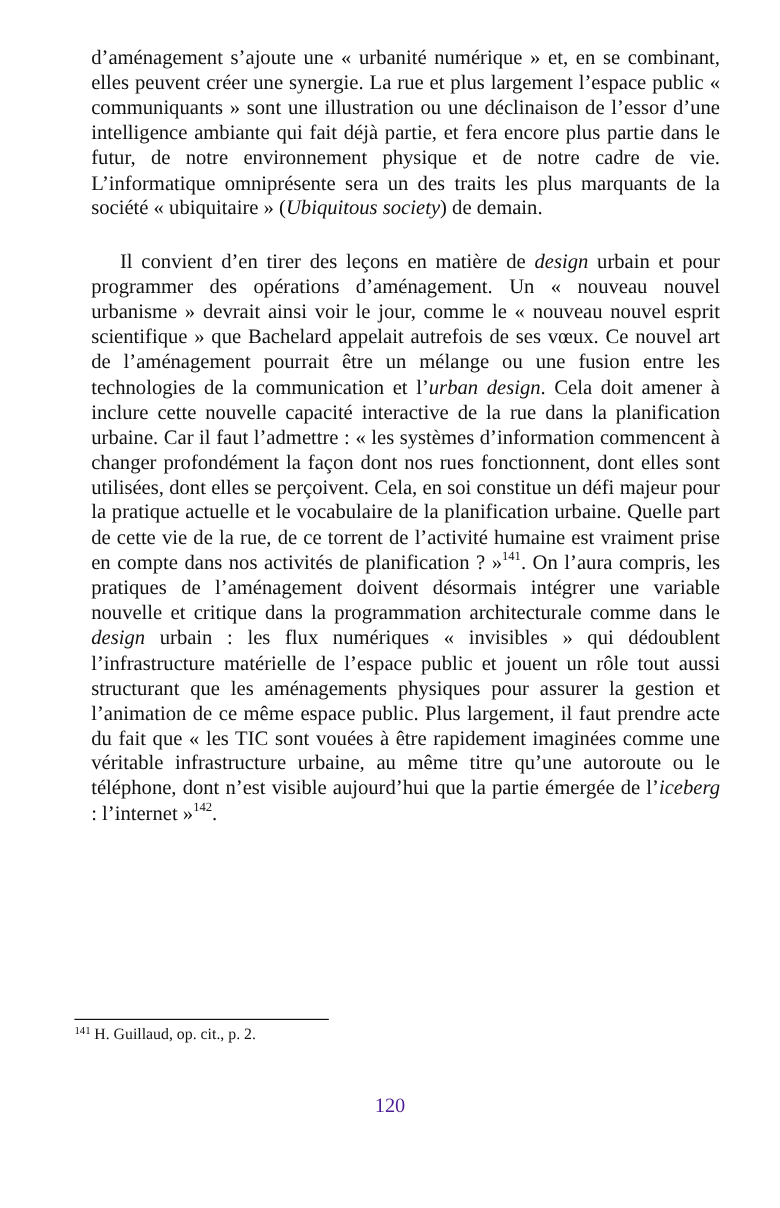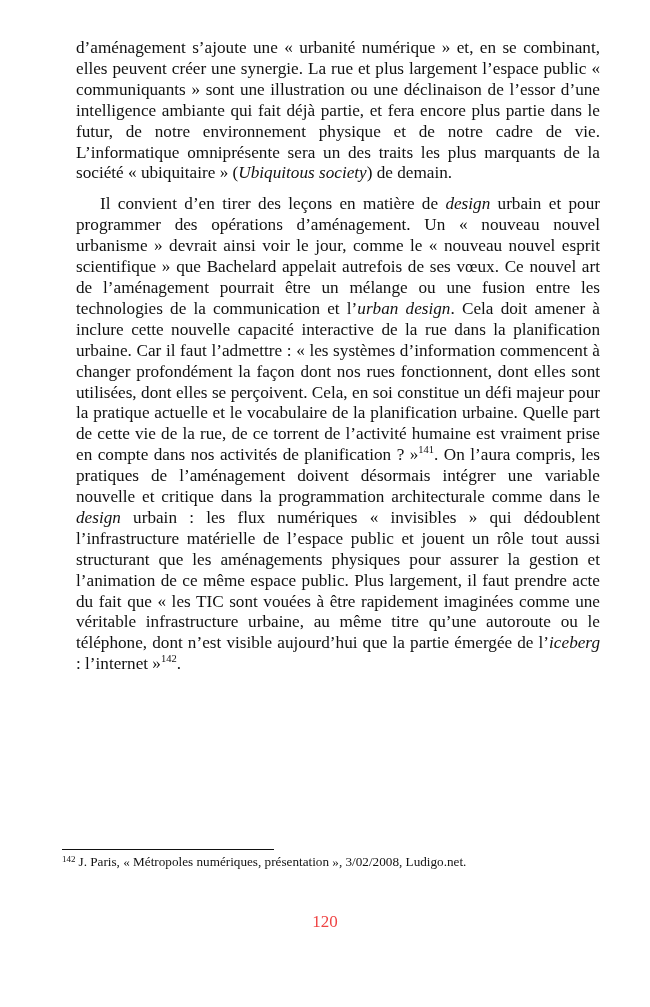--- a/index.html
+++ b/index.html
@@ -3,44 +3,44 @@
 <meta charset="utf-8">
 <style>
   html, body { margin: 0; padding: 0; background: #ffffff; }
   body { width: 650px; height: 1007px; position: relative; overflow: hidden; }
   .page {
     position: absolute; left: 76px; top: 38px; width: 524px;
     font-family: "Liberation Serif", serif; font-size: 17.2px; line-height: 20.9px;
     color: #111; text-align: justify; hyphens: none;
   }
   .page p { margin: 0; }
-  .page p + p { margin-top: 10px; }
+  .page p + p { margin-top: 24px; }
   .indent { text-indent: 24px; }
   .page i { font-style: italic; }
   sup.fn { font-size: 10.5px; line-height: 0; vertical-align: 7px; }
   .rule { position: absolute; left: 62px; top: 849px; width: 212px; height: 0; border-top: 1px solid #111; }
   .footnotes {
     position: absolute; left: 62px; top: 853px; width: 540px;
     font-family: "Liberation Serif", serif; font-size: 13.2px; line-height: 17px; color: #111;
   }
   .footnotes .fnnum { font-size: 9px; vertical-align: 4px; line-height: 0; margin-right: 3px; }
   .pagenum {
     position: absolute; left: 0; width: 650px; top: 912px; text-align: center;
-    font-family: "Liberation Serif", serif; font-size: 17px; color: #ef4444;
+    font-family: "Liberation Serif", serif; font-size: 17px; color: #4c1d95;
   }
 </style>
 </head>
 <body>
 
 <div class="page">
   <p><span>d’aménagement s’ajoute une « urbanité numérique » et, en se combinant, elles peuvent créer une synergie. La rue et plus largement l’espace public « communiquants » sont une illustration ou une déclinaison de l’essor d’une intelligence ambiante qui fait déjà partie, et fera encore plus partie dans le futur, de notre environnement physique et de notre cadre de vie. L’informatique omniprésente sera un des traits les plus marquants de la société « ubiquitaire » (</span><i>Ubiquitous society</i><span>) de demain.</span></p>
   <p class="indent"><span>Il convient d’en tirer des leçons en matière de </span><i>design</i><span> urbain et pour programmer des opérations d’aménagement. Un « nouveau nouvel urbanisme » devrait ainsi voir le jour, comme le « nouveau nouvel esprit scientifique » que Bachelard appelait autrefois de ses vœux. Ce nouvel art de l’aménagement pourrait être un mélange ou une fusion entre les technologies de la communication et l’</span><i>urban design</i><span>. Cela doit amener à inclure cette nouvelle capacité interactive de la rue dans la planification urbaine. Car il faut l’admettre : « les systèmes d’information commencent à changer profondément la façon dont nos rues fonctionnent, dont elles sont utilisées, dont elles se perçoivent. Cela, en soi constitue un défi majeur pour la pratique actuelle et le vocabulaire de la planification urbaine. Quelle part de cette vie de la rue, de ce torrent de l’activité humaine est vraiment prise en compte dans nos activités de planification ? »</span><sup class="fn">141</sup><span>. On l’aura compris, les pratiques de l’aménagement doivent désormais intégrer une variable nouvelle et critique dans la programmation architecturale comme dans le </span><i>design</i><span> urbain : les flux numériques « invisibles » qui dédoublent l’infrastructure matérielle de l’espace public et jouent un rôle tout aussi structurant que les aménagements physiques pour assurer la gestion et l’animation de ce même espace public. Plus largement, il faut prendre acte du fait que « les TIC sont vouées à être rapidement imaginées comme une véritable infrastructure urbaine, au même titre qu’une autoroute ou le téléphone, dont n’est visible aujourd’hui que la partie émergée de l’</span><i>iceberg</i><span> : l’internet »</span><sup class="fn">142</sup><span>.</span></p>
 </div>
 
 <div class="rule"></div>
 
 <div class="footnotes">
   <div>
-    <span class="fnnum">142</span><span>J. Paris, « Métropoles numériques, présentation », 3/02/2008, Ludigo.net.</span>
+    <span class="fnnum">141</span><span>H. Guillaud, op. cit., p. 2.</span>
   </div>
 </div>
 
 <div class="pagenum">120</div>
 
 </body></html>

